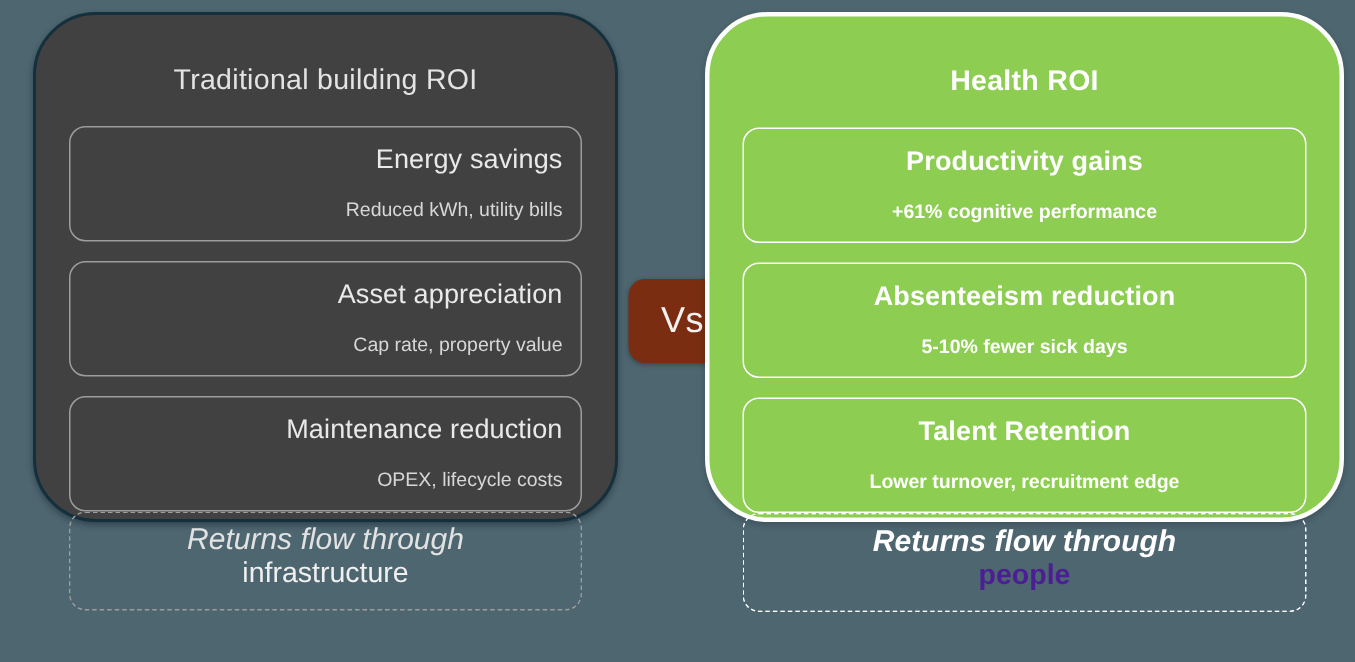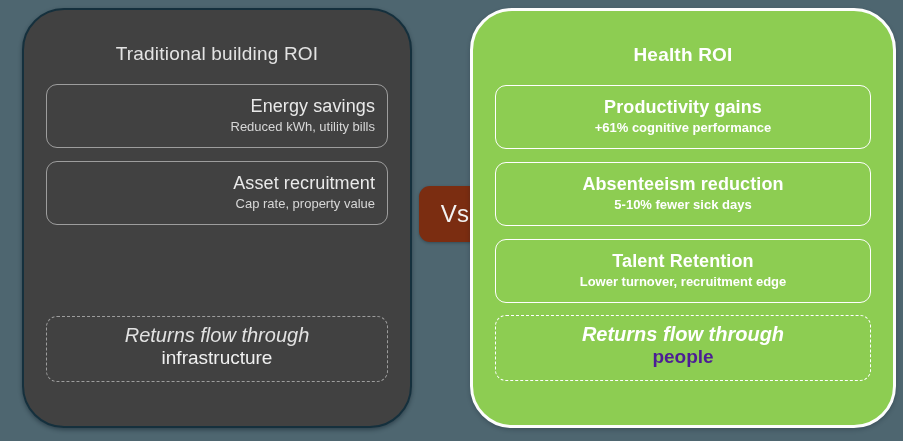--- a/index.html
+++ b/index.html
@@ -17,21 +17,21 @@
   .stage {
     position: relative;
     width: 903px;
     height: 441px;
   }
 
   
   .panel {
     position: absolute;
     top: 8px;
-    height: 420px;
+    height: 340px;
     border-radius: 42px;
     box-sizing: border-box;
     display: flex;
     flex-direction: column;
     align-items: center;
     padding: 18px 22px 20px 22px;
   }
 
   .panel-left {
     left: 22px;
@@ -87,21 +87,21 @@
   }
 
   .card-title {
     font-size: 18px;
     line-height: 22px;
     letter-spacing: 0.1px;
   }
   .card-sub {
     font-size: 13px;
     line-height: 18px;
-    margin-top: 1px;
+    margin-top: 14px;
   }
   .panel-left .card-title { color: #e9e9e9; }
   .panel-left .card-sub  { color: #d7d7d7; }
   .panel-right .card-title { color: #ffffff; }
   .panel-right .card-sub  { color: #ffffff; }
 
   
   .footer-note {
     box-sizing: border-box;
     width: 100%;
@@ -156,24 +156,28 @@
     <div class="panel-title">Traditional building ROI</div>
 
     <div class="cards">
 
       <div class="card">
         <div class="card-title">Energy savings</div>
         <div class="card-sub">Reduced kWh, utility bills</div>
       </div>
 
       <div class="card">
-        <div class="card-title">Asset recruitment</div>
+        <div class="card-title">Asset appreciation</div>
         <div class="card-sub">Cap rate, property value</div>
       </div>
 
+      <div class="card">
+        <div class="card-title">Maintenance reduction</div>
+        <div class="card-sub">OPEX, lifecycle costs</div>
+      </div>
 
     </div>
 
     <div class="footer-note">
       <div class="footer-lead">Returns flow through</div>
       <div class="footer-strong">infrastructure</div>
     </div>
   </div>
 
   <div class="vs-badge">

